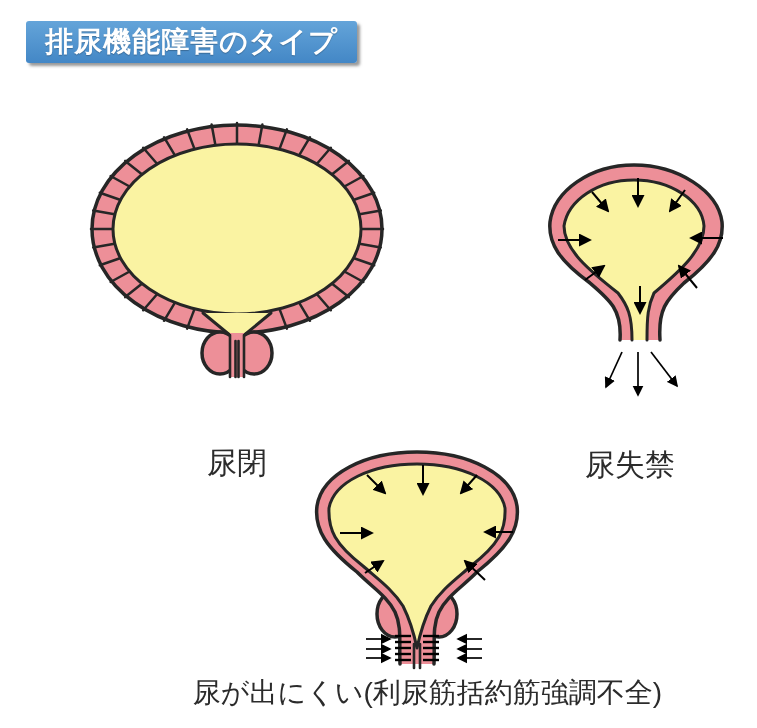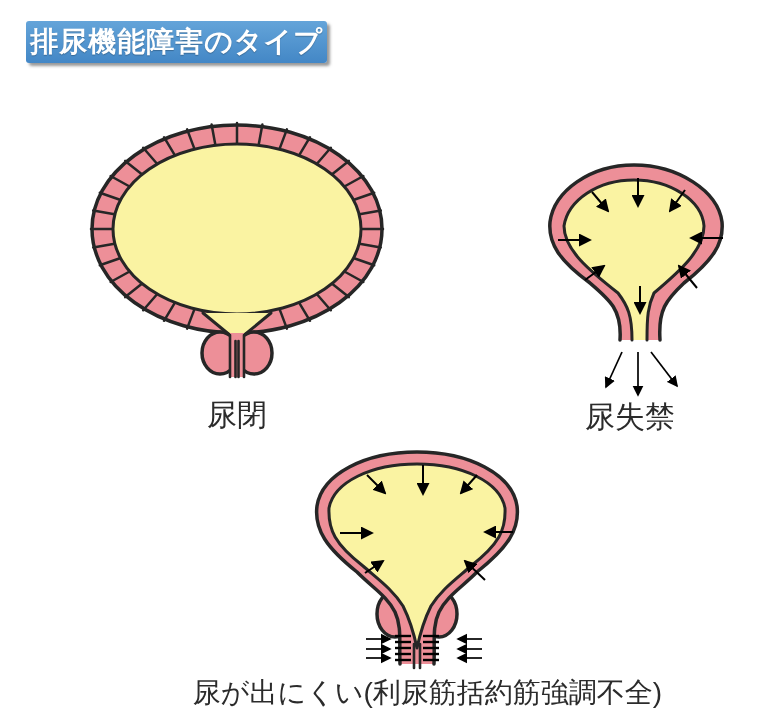--- a/index.html
+++ b/index.html
@@ -2,39 +2,39 @@
 <html style="--banner-top: #64A4D9; --banner-bottom: #4387C6; --banner-text: #FFFFFF; --wall-pink: #ED8F98; --urine-yellow: #FAF3A2; --outline: #262626; --arrow: #000000; --label-text: #2B2B2B;"><head>
 <meta charset="utf-8">
 <style>
   html,body{margin:0;padding:0;}
   body{
     width:757px;height:728px;position:relative;overflow:hidden;
     background:#ffffff;
     font-family:"Liberation Sans","DejaVu Sans",sans-serif;
   }
   .banner{
-    position:absolute;left:26px;top:21px;width:301px;height:42px;
+    position:absolute;left:26px;top:21px;width:331px;height:42px;
     background:linear-gradient(180deg,var(--banner-top),var(--banner-bottom));
     border-radius:3px;
     box-shadow:3px 3px 3px rgba(70,70,70,0.55);
     display:flex;align-items:center;justify-content:center;
   }
   .banner-text{
     color:var(--banner-text);
     font-size:28px;font-weight:700;letter-spacing:1px;line-height:1;
     text-shadow:0 1px 1px rgba(0,0,0,0.25);
     white-space:nowrap;
   }
   .diagram-svg{position:absolute;}
   .bladder-label{
     position:absolute;text-align:center;
     color:var(--label-text);
     font-weight:400;line-height:1.15;white-space:nowrap;
   }
-  .label-side{font-size:30px;}
+  .label-side{font-size:30px;margin-top:48px;}
   .label-bottom{font-size:28px;}
   
   .wall{fill:var(--wall-pink);stroke:var(--outline);stroke-width:3.5;stroke-linejoin:round;stroke-linecap:round;}
   .urine{fill:var(--urine-yellow);stroke:var(--outline);stroke-width:3;stroke-linejoin:round;stroke-linecap:round;}
   .tick{stroke:var(--outline);stroke-width:2.5;stroke-linecap:round;}
   .arrow{stroke:var(--arrow);stroke-width:2;fill:none;}
   .arrow-thin{stroke:var(--arrow);stroke-width:1.7;fill:none;}
   .arrowhead{fill:var(--arrow);}
   .lumen{stroke:var(--outline);stroke-width:2.6;stroke-linecap:round;}
   .hatch{stroke:var(--arrow);stroke-width:2.4;stroke-linecap:butt;}

